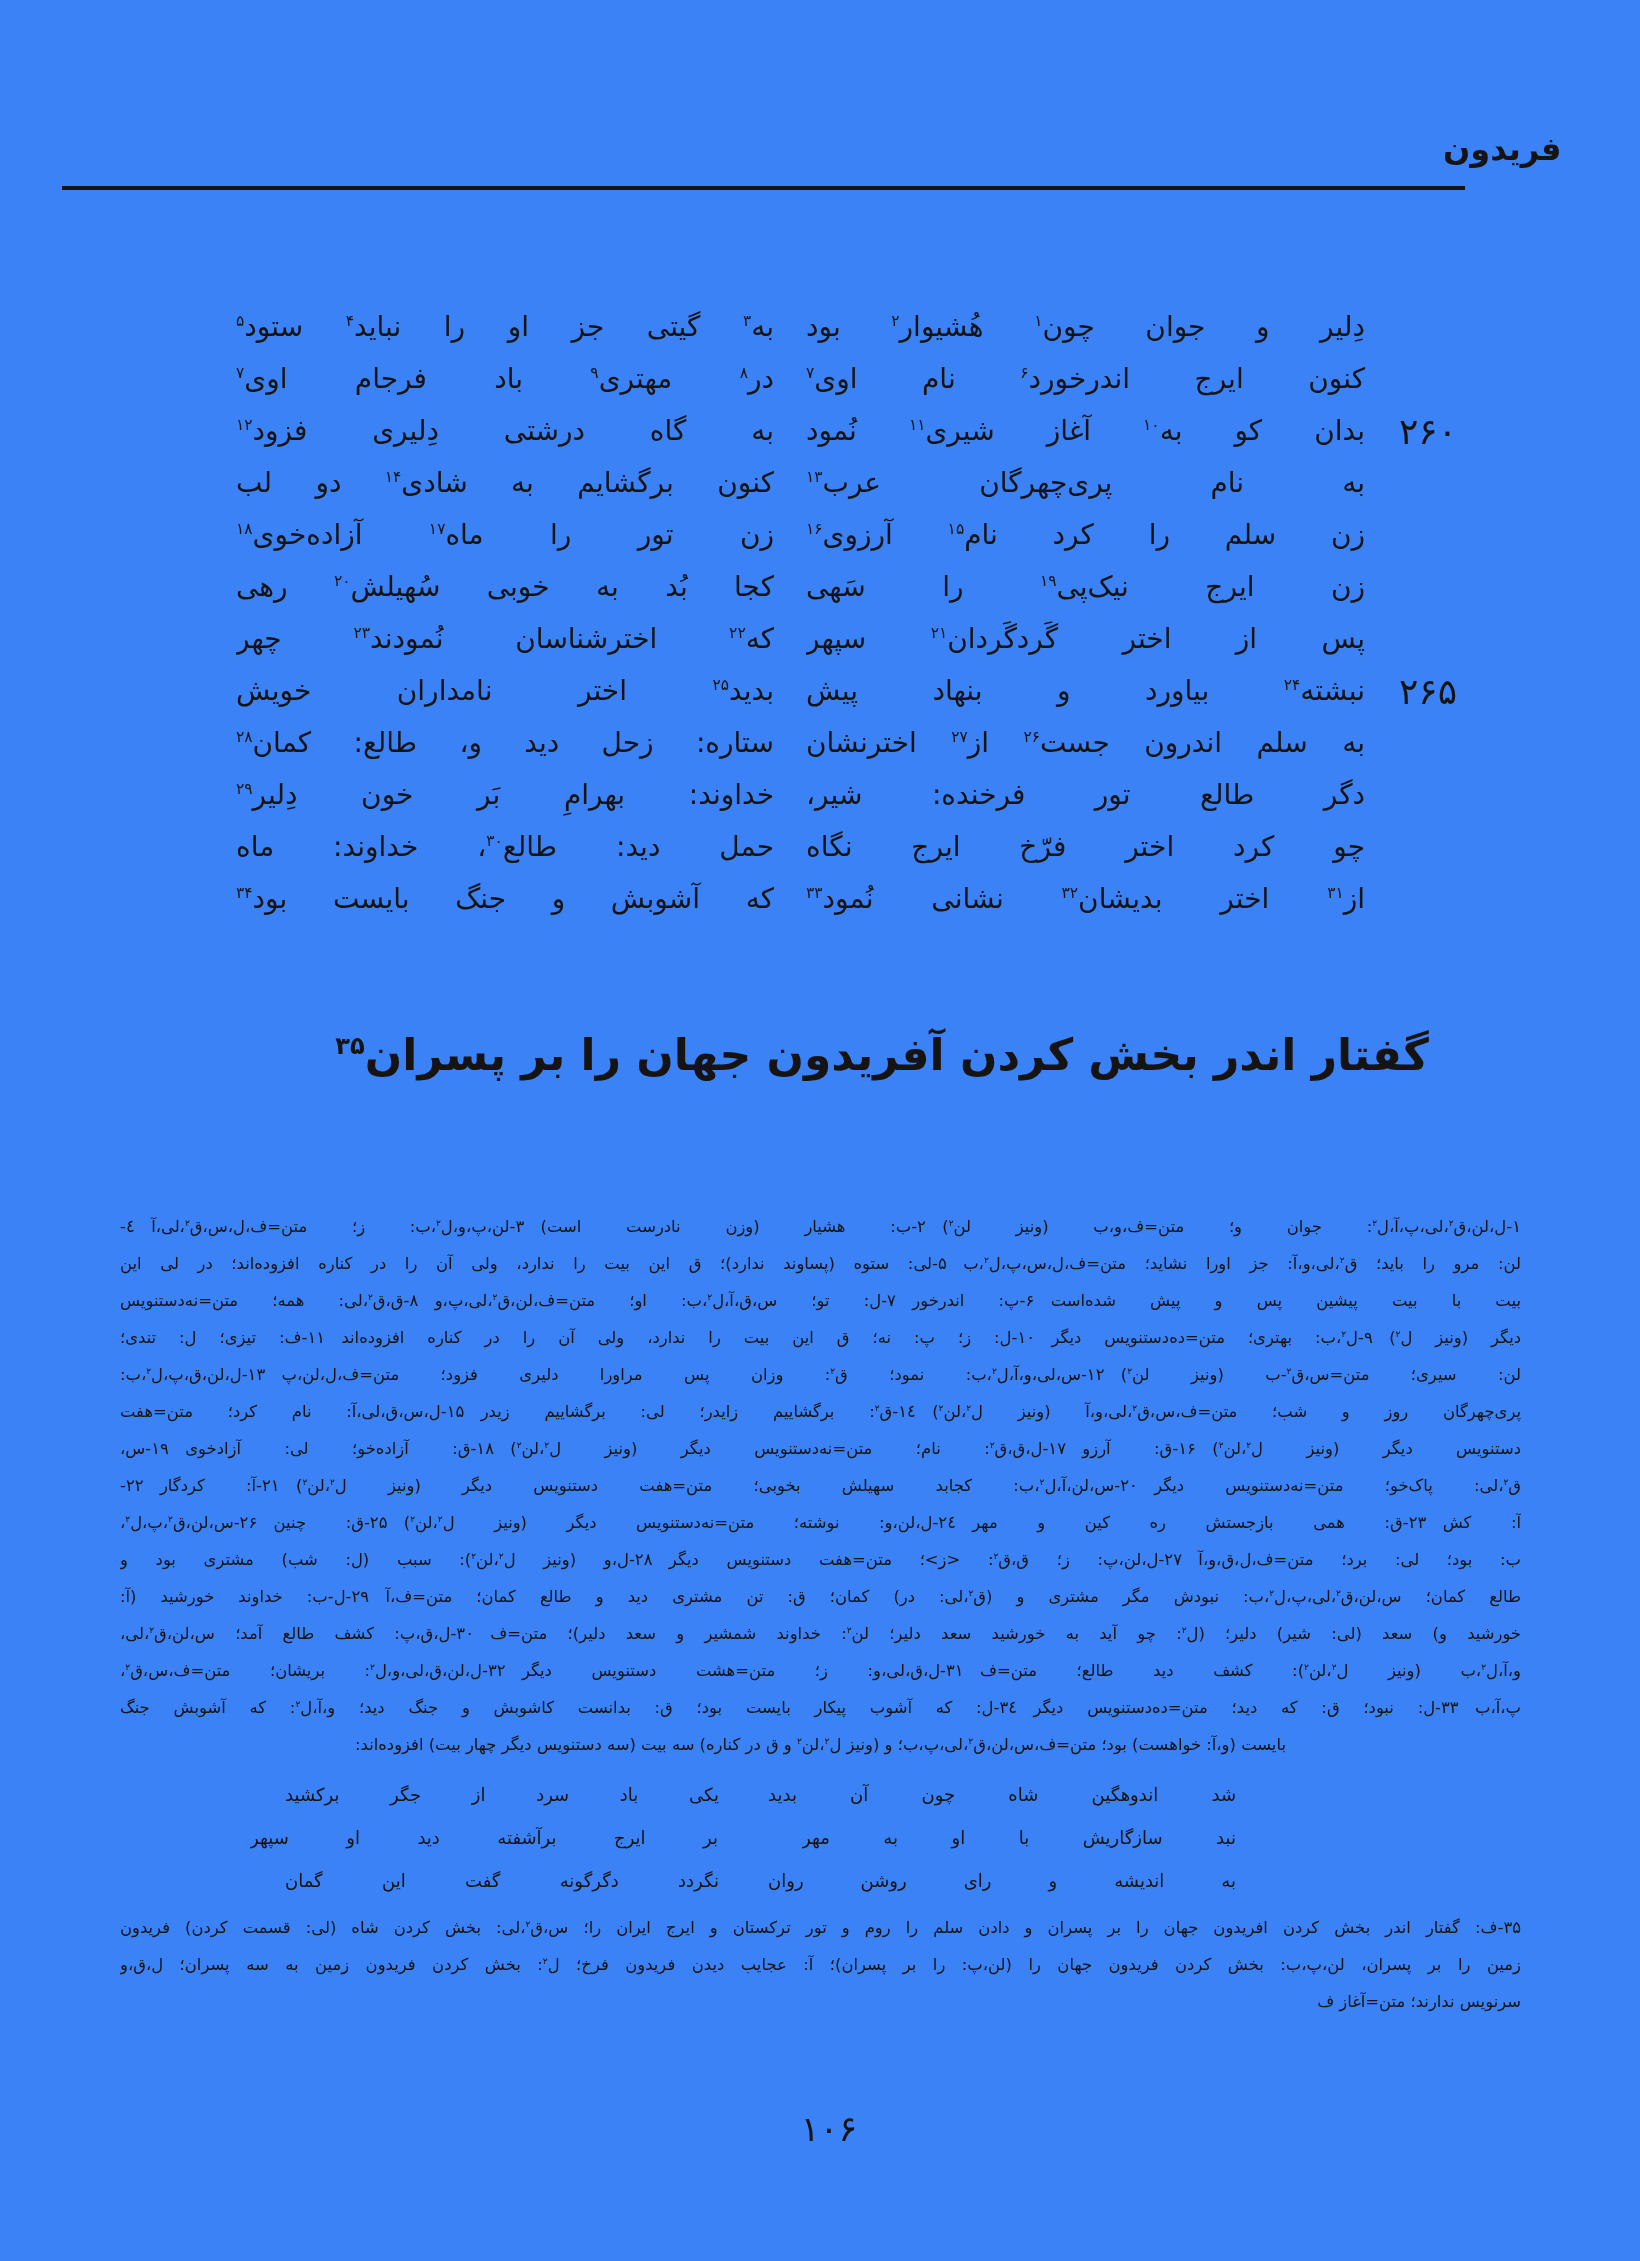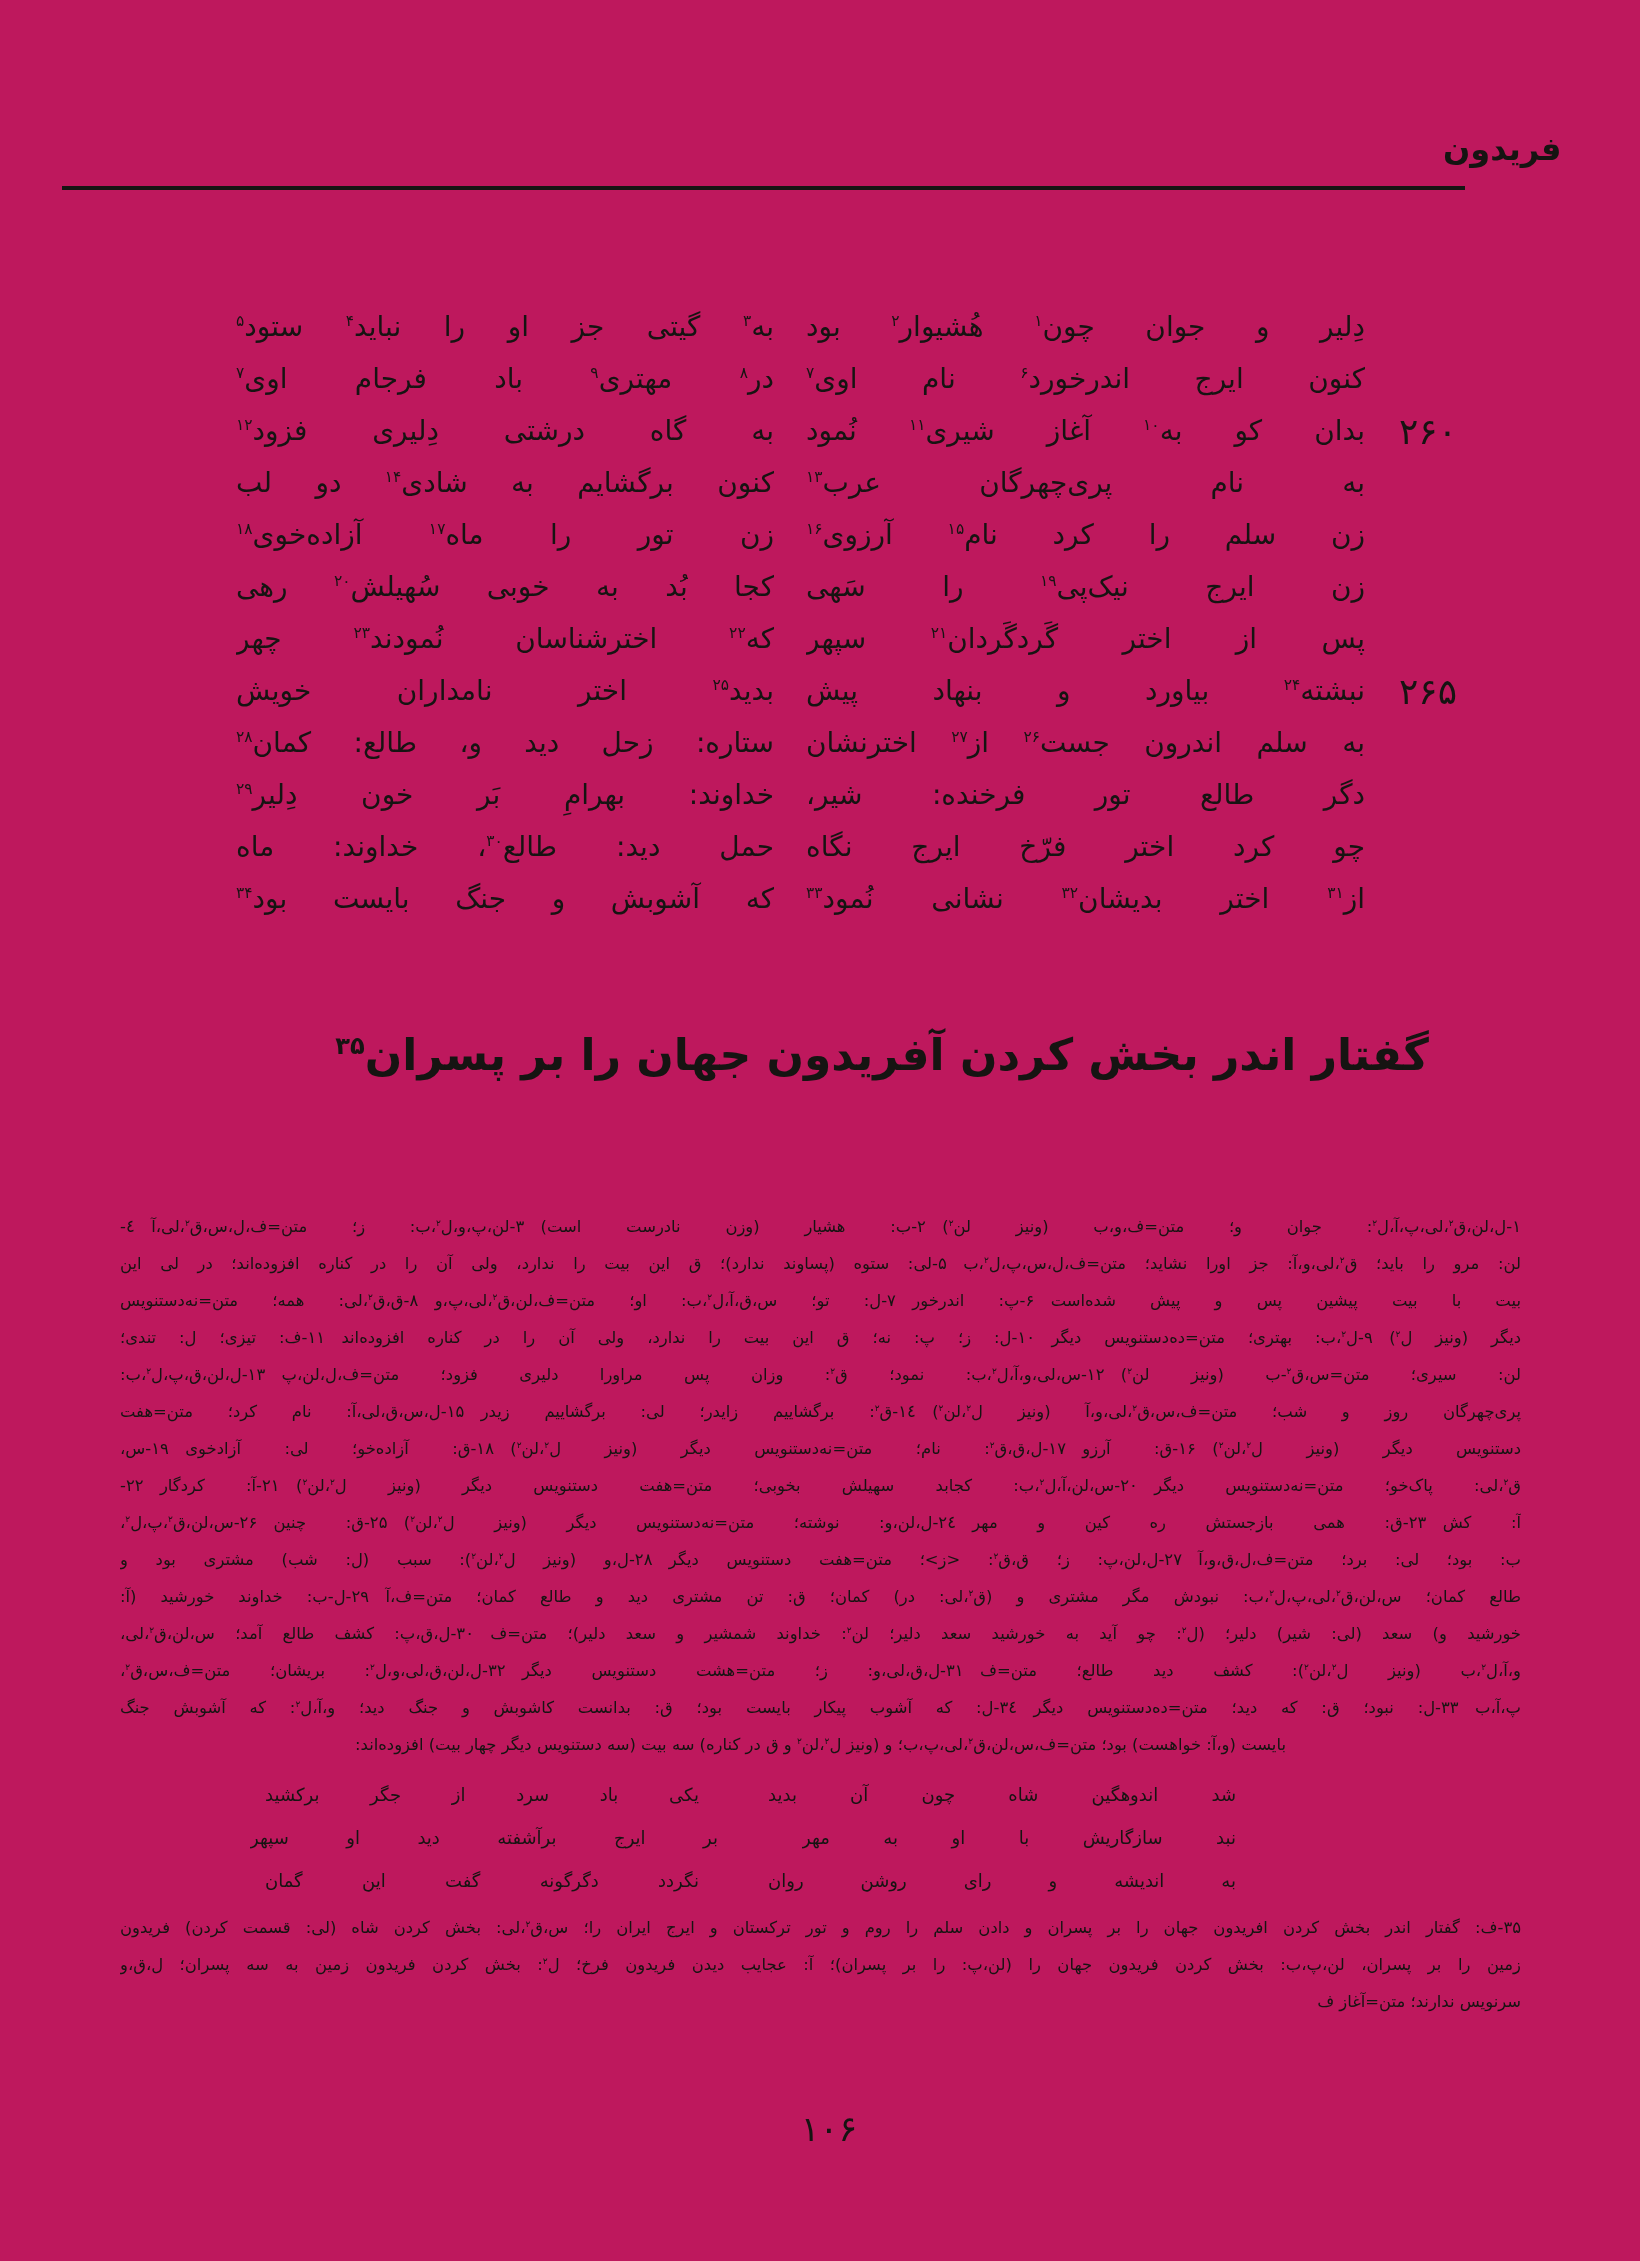--- a/index.html
+++ b/index.html
@@ -1,19 +1,19 @@
 <!DOCTYPE html>
 <html lang="fa" dir="rtl" style="font-size:11.2px"><head>
 <meta charset="utf-8">
 <style>
   html,body{margin:0;padding:0;background:#e3e1dc;}
   .page{
     position:relative;
     width:1640px;height:2261px;
-    background:#be185d;
+    background:#3b82f6;
     color:#161412;
     font-family:"DejaVu Sans",sans-serif;
     overflow:hidden;
     direction:rtl;
   }
   
   .running-head{
     position:absolute;left:1443px;top:130px;
     font-size:32px;font-weight:bold;letter-spacing:0.7px;
     white-space:nowrap;
@@ -63,21 +63,21 @@
   }
   .fn-center{
     height:37px;line-height:37px;text-align:center;overflow:hidden;
   }
   .fn-verses{padding:9.8px 285px 7px 0;}
   .vrow{display:flex;gap:49px;height:43px;}
   .vhemi{
     font-size:18px;line-height:43px;
     text-align:justify;text-align-last:justify;overflow:hidden;
   }
-  .vhemi.r{width:468px;margin-left:20px;}
+  .vhemi.r{width:468px;}
   .vhemi.l{width:434px;margin-left:35px;}
   .fn-last{text-align:center;text-align-last:right;}
   
   .page-number{
     position:absolute;left:829px;top:2109px;
     transform:translateX(-50%);
     font-size:35px;letter-spacing:2.8px;
   }
 </style>
 </head>

